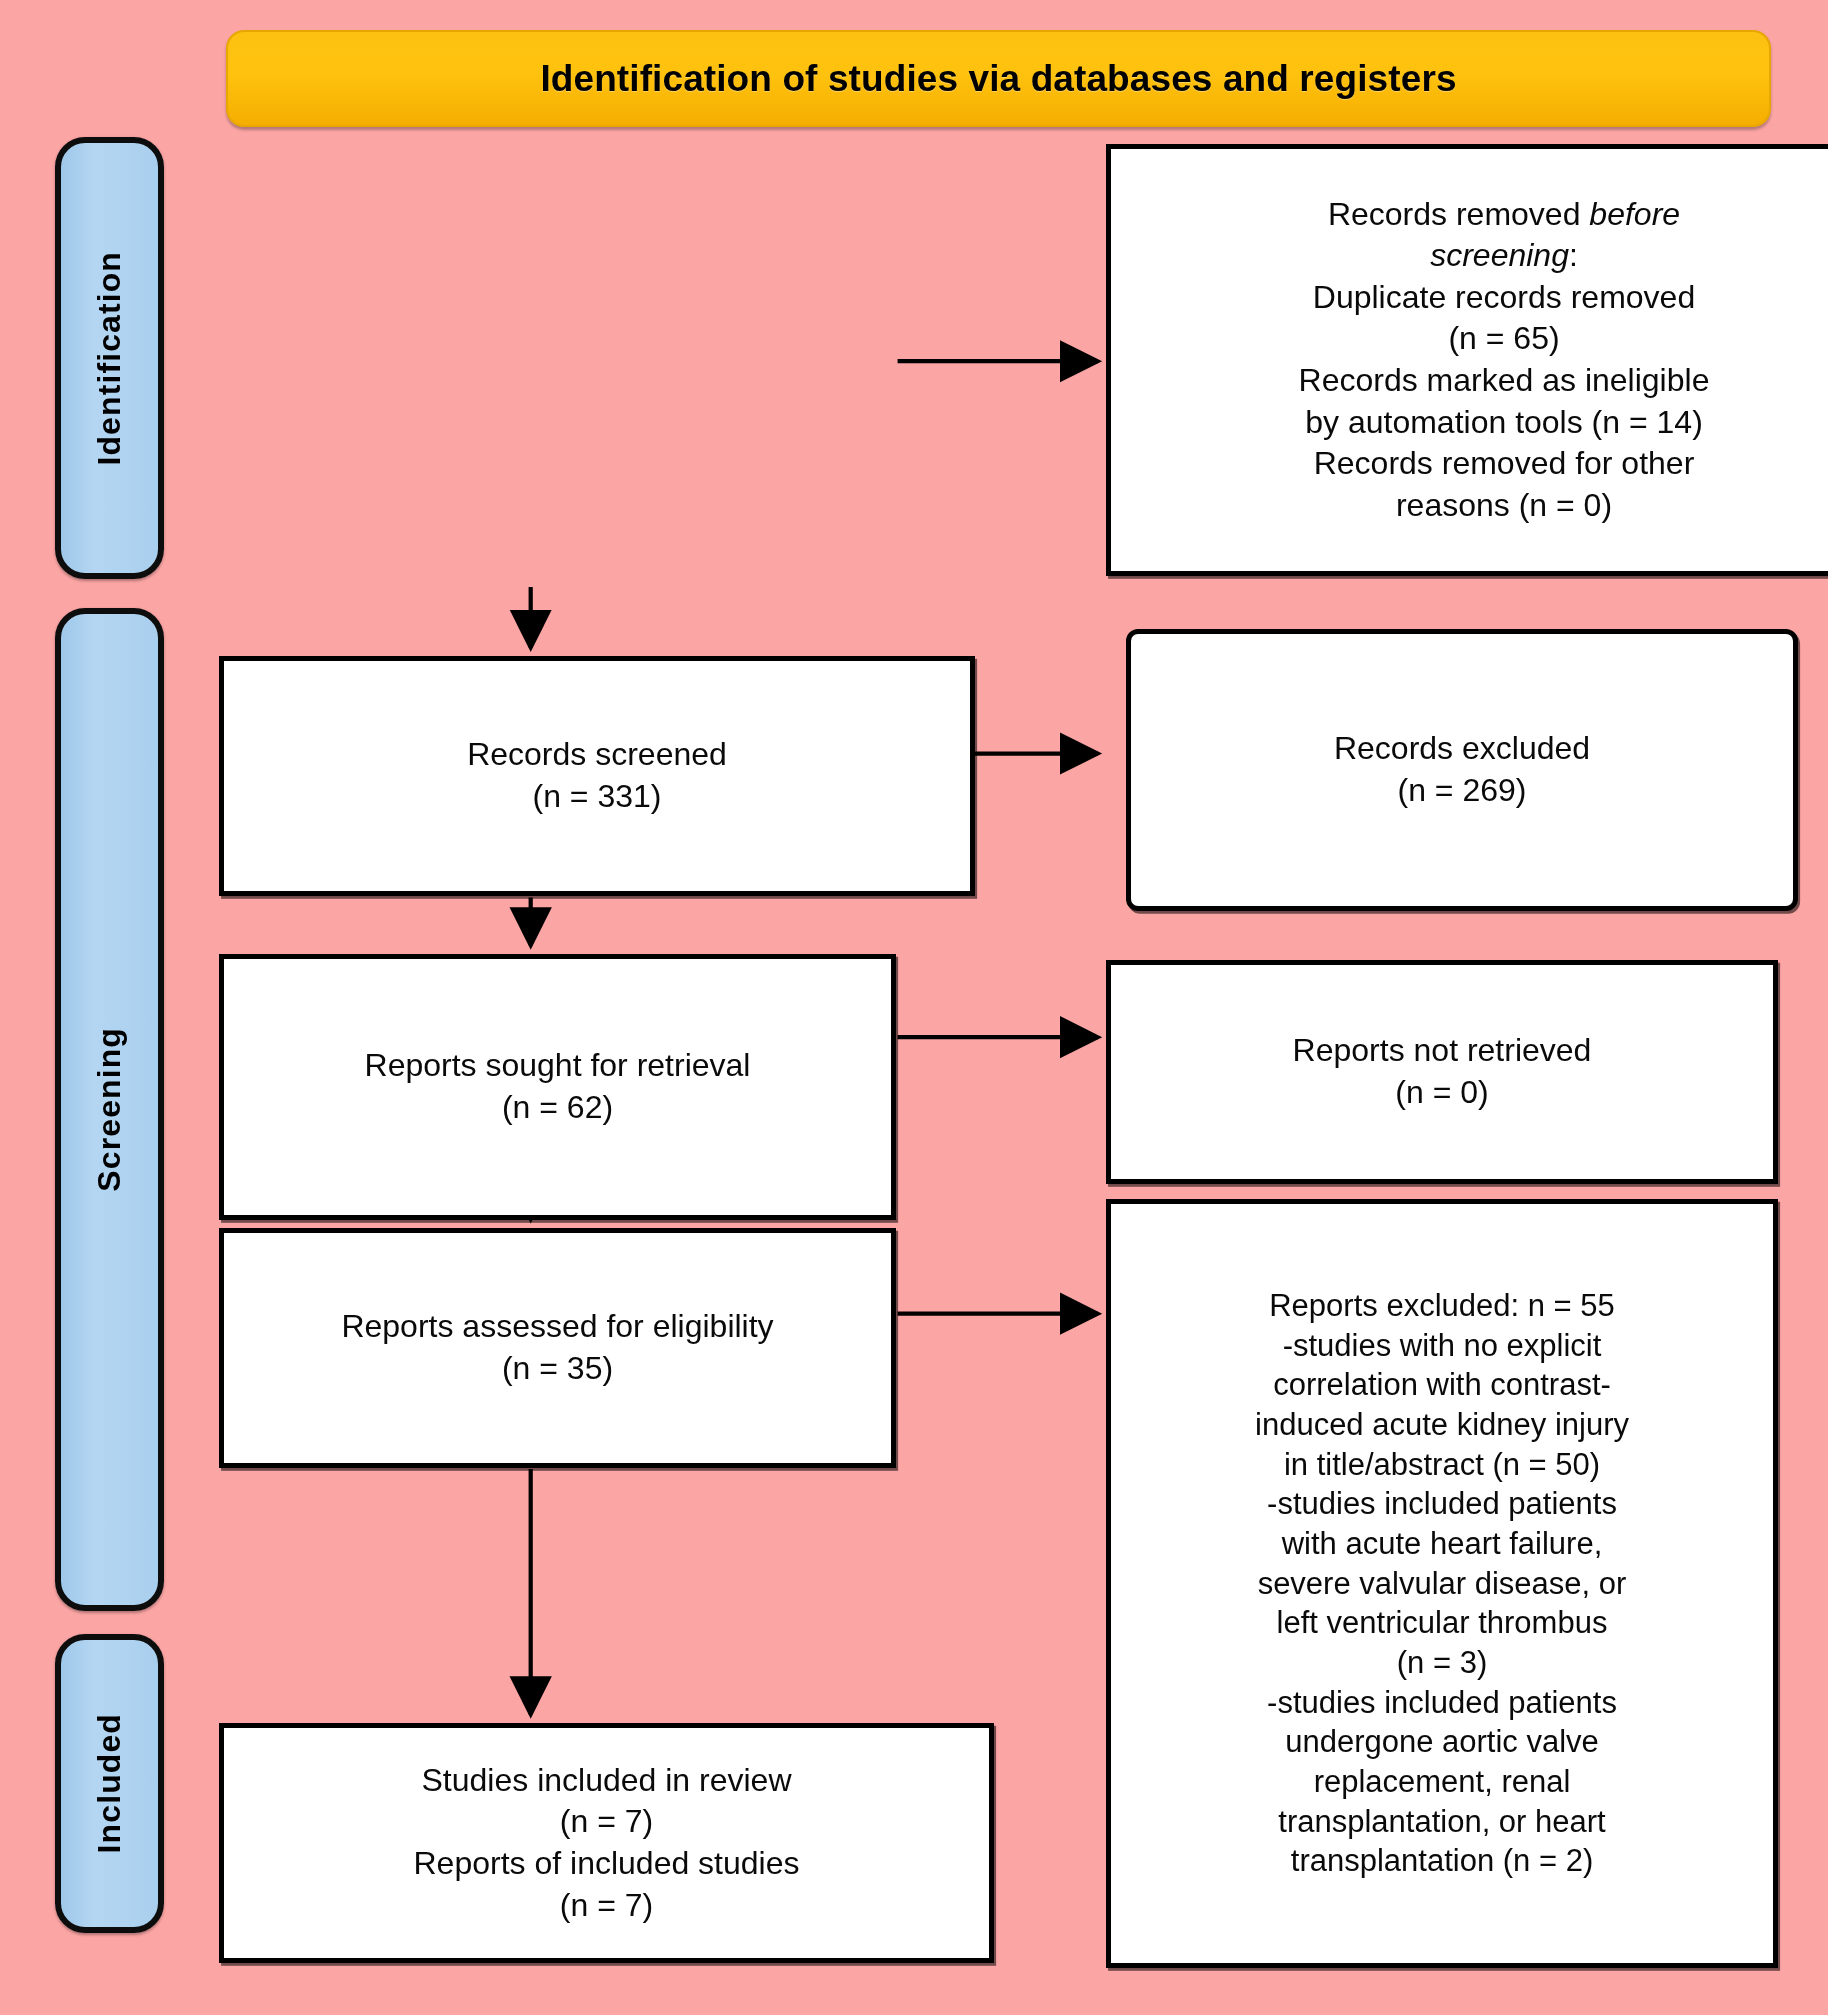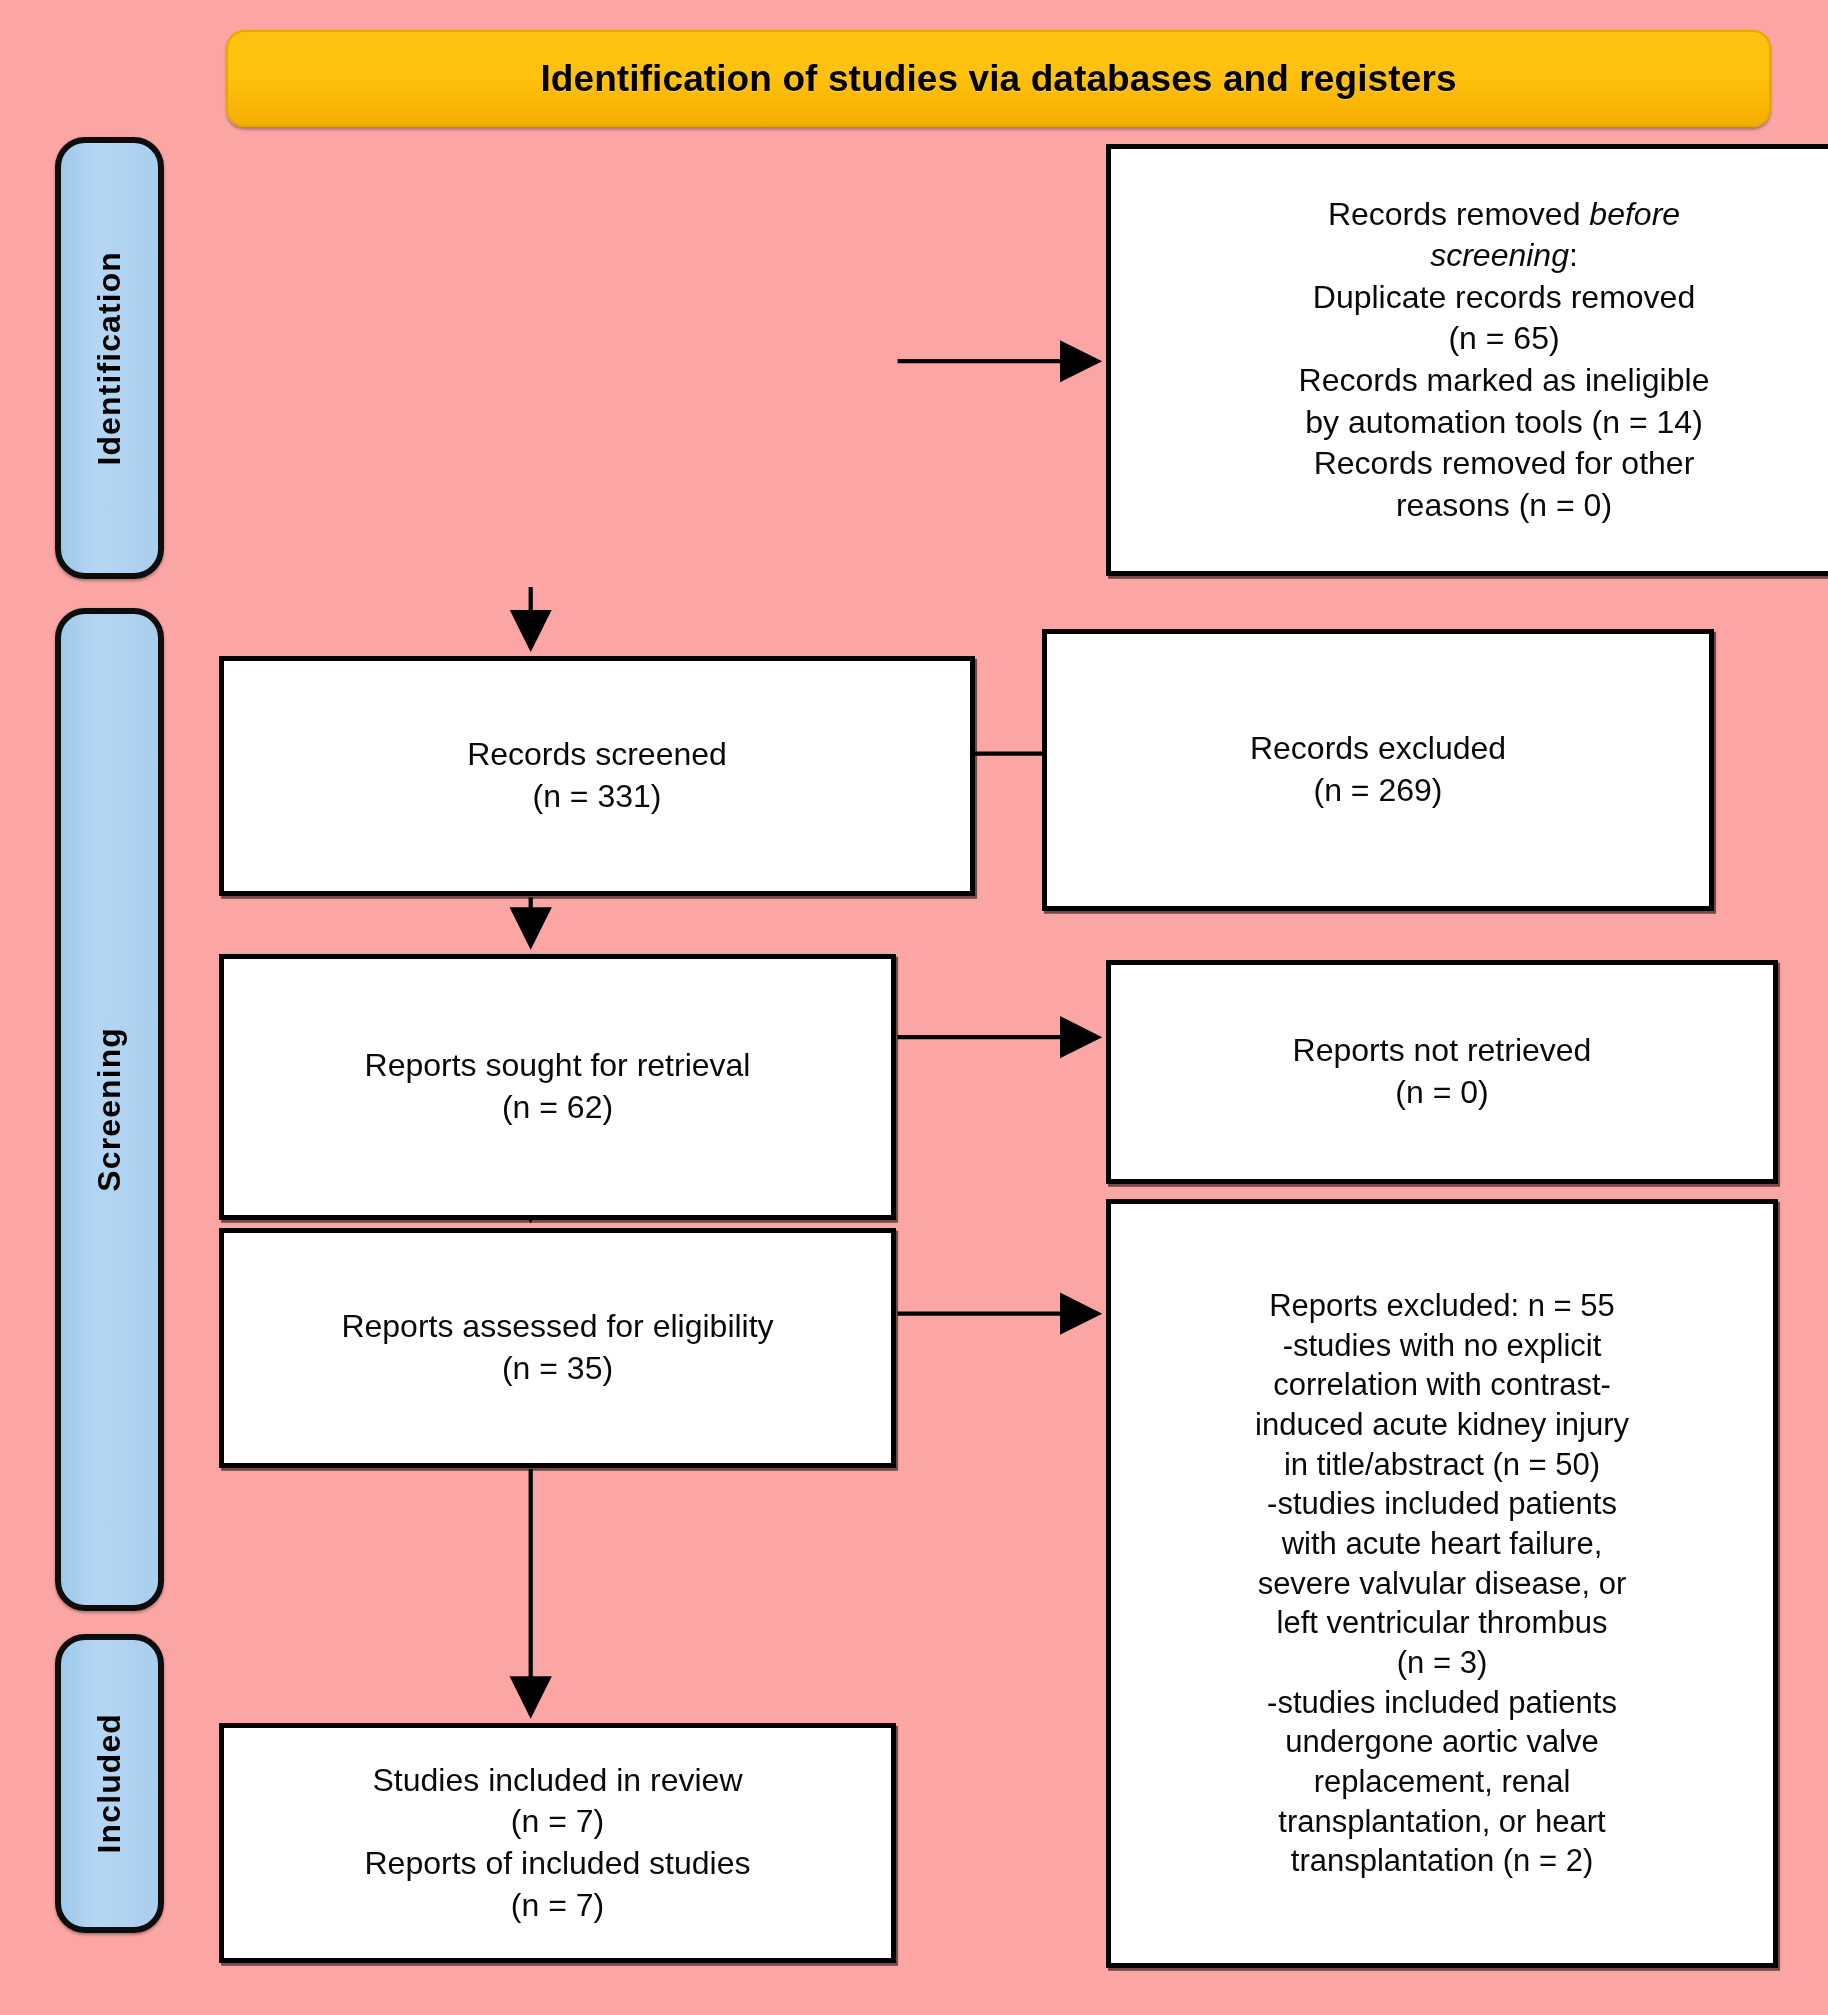--- a/index.html
+++ b/index.html
@@ -82,26 +82,26 @@
     line-height: 1.30;
     color: #0a0a0a;
     white-space: pre-line;
     width: 100%;
   }
   .flow-box .txt em { font-style: italic; }
 
   #box-identified   { left: 219px;  top: 140px;  width: 677px;  height: 446px; }
   #box-removed      { left: 1106px; top: 144px;  width: 796px;  height: 432px; }
   #box-screened     { left: 219px;  top: 656px;  width: 756px;  height: 240px; }
-  #box-excluded     { left: 1042px; top: 629px;  width: 672px;  height: 282px; }
+  #box-excluded     { left: 1126px; top: 629px;  width: 672px;  height: 282px; border-radius: 12px; }
   #box-sought       { left: 219px;  top: 954px; width: 677px;  height: 266px; }
   #box-notretrieved { left: 1106px; top: 960px; width: 672px;  height: 224px; }
   #box-assessed     { left: 219px;  top: 1228px; width: 677px;  height: 240px; }
   #box-repexcluded  { left: 1106px; top: 1199px; width: 672px;  height: 769px; }
-  #box-included     { left: 219px;  top: 1723px; width: 677px;  height: 240px; }
+  #box-included     { left: 219px;  top: 1723px; width: 775px;  height: 240px; }
 
   #box-repexcluded .txt { font-size: 31px; line-height: 1.28; }
 
   
   #connectors {
     position: absolute;
     left: 0; top: 0;
     width: 1829px;
     height: 2015px;
     pointer-events: none;

